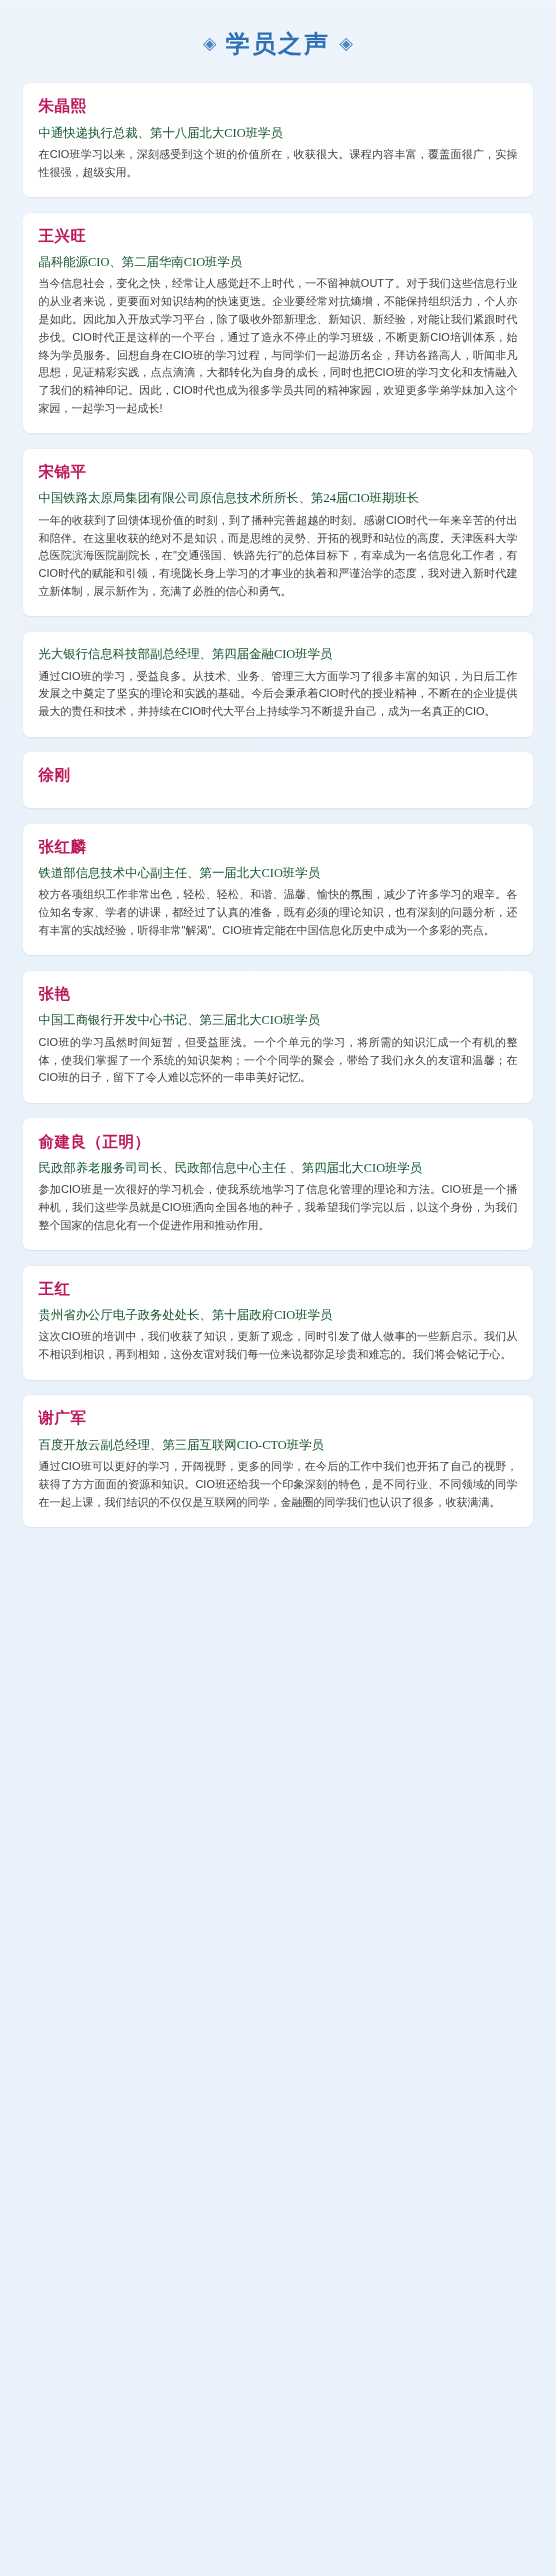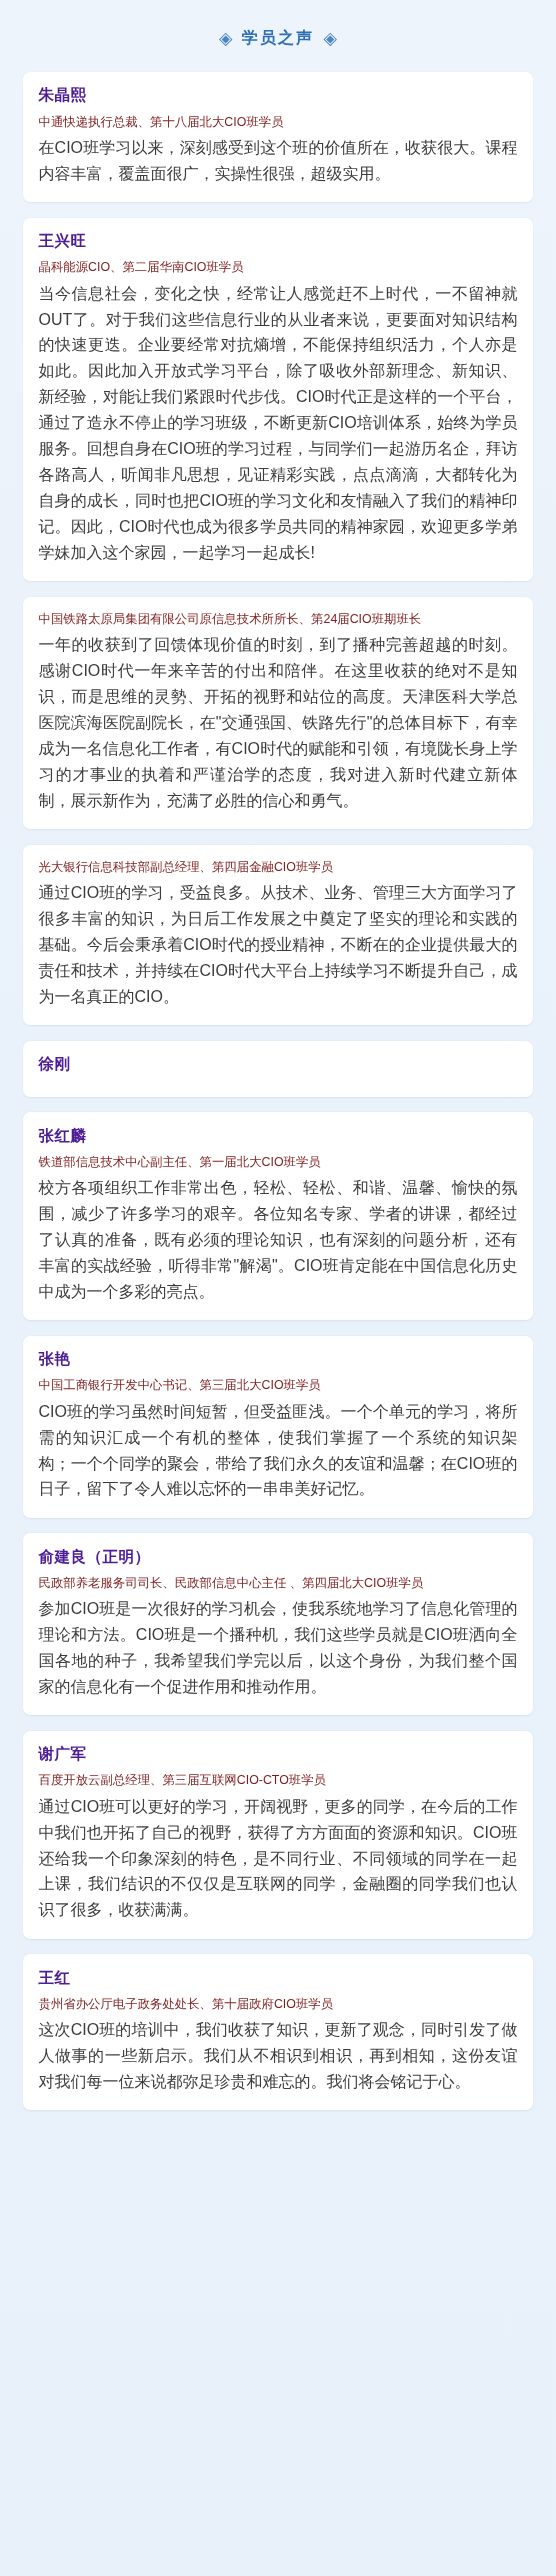--- a/index.html
+++ b/index.html
@@ -19,21 +19,21 @@
     padding: 28px 23px 31px 23px;
   }
   .header {
     display: flex;
     align-items: center;
     justify-content: center;
     gap: 9.3px;
     margin-bottom: 23px;
   }
   .header-title {
-    font-size: 16px;
+    font-size: 24px;
     font-weight: bold;
     color: #2f6fb5;
     letter-spacing: 2.1px;
   }
   .deco {
     font-size: 17.5px;
     color: #4a86c4;
     line-height: 1;
   }
   .cards {
@@ -43,32 +43,33 @@
   }
   .card {
     background: #ffffff;
     border-radius: 7.2px;
     padding: 13.4px 15.5px 15.5px 15.5px;
     box-shadow: 0 0.5px 1.5px rgba(80,110,150,0.10);
   }
   .card-name {
     font-size: 15.5px;
     font-weight: bold;
-    color: #4c1d95;
+    color: #be185d;
     margin-bottom: 6.2px;
     letter-spacing: 0.5px;
   }
   .card-role {
     font-size: 12.4px;
-    color: #7f1d1d;
+    color: #14532d;
     line-height: 1.55;
     margin-bottom: 3.1px;
+    font-family: Liberation Serif, serif;
   }
   .card-body {
-    font-size: 16px;
+    font-size: 11px;
     color: #3c3c3c;
     line-height: 1.62;
     text-align: justify;
     white-space: pre-wrap;
   }
 </style>
 </head>
 <body>
 
 <div class="page">
@@ -87,20 +88,21 @@
       <div class="card-body">在CIO班学习以来，深刻感受到这个班的价值所在，收获很大。课程内容丰富，覆盖面很广，实操性很强，超级实用。</div>
     </div>
 
     <div class="card">
       <div class="card-name">王兴旺</div>
       <div class="card-role">晶科能源CIO、第二届华南CIO班学员</div>
       <div class="card-body">当今信息社会，变化之快，经常让人感觉赶不上时代，一不留神就OUT了。对于我们这些信息行业的从业者来说，更要面对知识结构的快速更迭。企业要经常对抗熵增，不能保持组织活力，个人亦是如此。因此加入开放式学习平台，除了吸收外部新理念、新知识、新经验，对能让我们紧跟时代步伐。CIO时代正是这样的一个平台，通过了造永不停止的学习班级，不断更新CIO培训体系，始终为学员服务。回想自身在CIO班的学习过程，与同学们一起游历名企，拜访各路高人，听闻非凡思想，见证精彩实践，点点滴滴，大都转化为自身的成长，同时也把CIO班的学习文化和友情融入了我们的精神印记。因此，CIO时代也成为很多学员共同的精神家园，欢迎更多学弟学妹加入这个家园，一起学习一起成长!</div>
     </div>
 
     <div class="card">
+      <div class="card-name">宋锦平</div>
       <div class="card-role">中国铁路太原局集团有限公司原信息技术所所长、第24届CIO班期班长</div>
       <div class="card-body">一年的收获到了回馈体现价值的时刻，到了播种完善超越的时刻。感谢CIO时代一年来辛苦的付出和陪伴。在这里收获的绝对不是知识，而是思维的灵勢、开拓的视野和站位的高度。天津医科大学总医院滨海医院副院长，在"交通强国、铁路先行"的总体目标下，有幸成为一名信息化工作者，有CIO时代的赋能和引领，有境陇长身上学习的才事业的执着和严谨治学的态度，我对进入新时代建立新体制，展示新作为，充满了必胜的信心和勇气。</div>
     </div>
 
     <div class="card">
       <div class="card-role">光大银行信息科技部副总经理、第四届金融CIO班学员</div>
       <div class="card-body">通过CIO班的学习，受益良多。从技术、业务、管理三大方面学习了很多丰富的知识，为日后工作发展之中奠定了坚实的理论和实践的基础。今后会秉承着CIO时代的授业精神，不断在的企业提供最大的责任和技术，并持续在CIO时代大平台上持续学习不断提升自己，成为一名真正的CIO。</div>
     </div>
 
     <div class="card">
@@ -119,26 +121,26 @@
       <div class="card-body">CIO班的学习虽然时间短暂，但受益匪浅。一个个单元的学习，将所需的知识汇成一个有机的整体，使我们掌握了一个系统的知识架构；一个个同学的聚会，带给了我们永久的友谊和温馨；在CIO班的日子，留下了令人难以忘怀的一串串美好记忆。</div>
     </div>
 
     <div class="card">
       <div class="card-name">俞建良（正明）</div>
       <div class="card-role">民政部养老服务司司长、民政部信息中心主任 、第四届北大CIO班学员</div>
       <div class="card-body">参加CIO班是一次很好的学习机会，使我系统地学习了信息化管理的理论和方法。CIO班是一个播种机，我们这些学员就是CIO班洒向全国各地的种子，我希望我们学完以后，以这个身份，为我们整个国家的信息化有一个促进作用和推动作用。</div>
     </div>
 
     <div class="card">
+      <div class="card-name">王红</div>
+      <div class="card-role">贵州省办公厅电子政务处处长、第十届政府CIO班学员</div>
+      <div class="card-body">这次CIO班的培训中，我们收获了知识，更新了观念，同时引发了做人做事的一些新启示。我们从不相识到相识，再到相知，这份友谊对我们每一位来说都弥足珍贵和难忘的。我们将会铭记于心。</div>
+    </div>
+
+    <div class="card">
       <div class="card-name">谢广军</div>
       <div class="card-role">百度开放云副总经理、第三届互联网CIO-CTO班学员</div>
       <div class="card-body">通过CIO班可以更好的学习，开阔视野，更多的同学，在今后的工作中我们也开拓了自己的视野，获得了方方面面的资源和知识。CIO班还给我一个印象深刻的特色，是不同行业、不同领域的同学在一起上课，我们结识的不仅仅是互联网的同学，金融圈的同学我们也认识了很多，收获满满。</div>
-    </div>
-
-    <div class="card">
-      <div class="card-name">王红</div>
-      <div class="card-role">贵州省办公厅电子政务处处长、第十届政府CIO班学员</div>
-      <div class="card-body">这次CIO班的培训中，我们收获了知识，更新了观念，同时引发了做人做事的一些新启示。我们从不相识到相识，再到相知，这份友谊对我们每一位来说都弥足珍贵和难忘的。我们将会铭记于心。</div>
     </div>
 
   </div>
 </div>
 
 
 </body></html>

